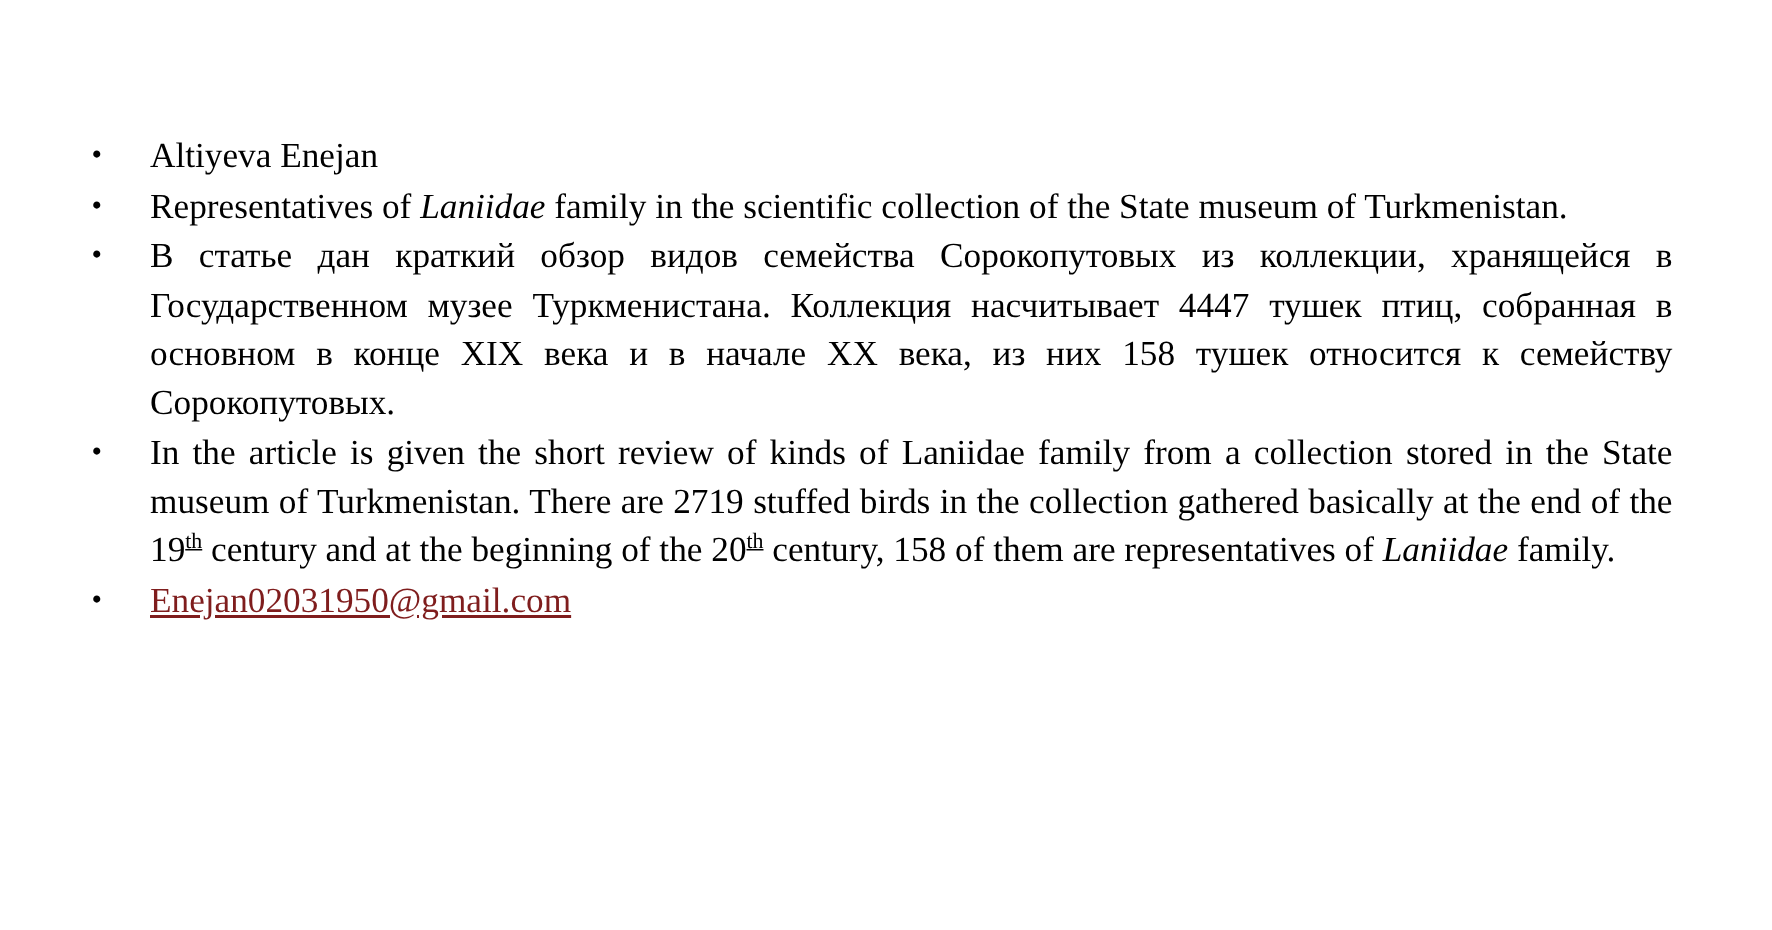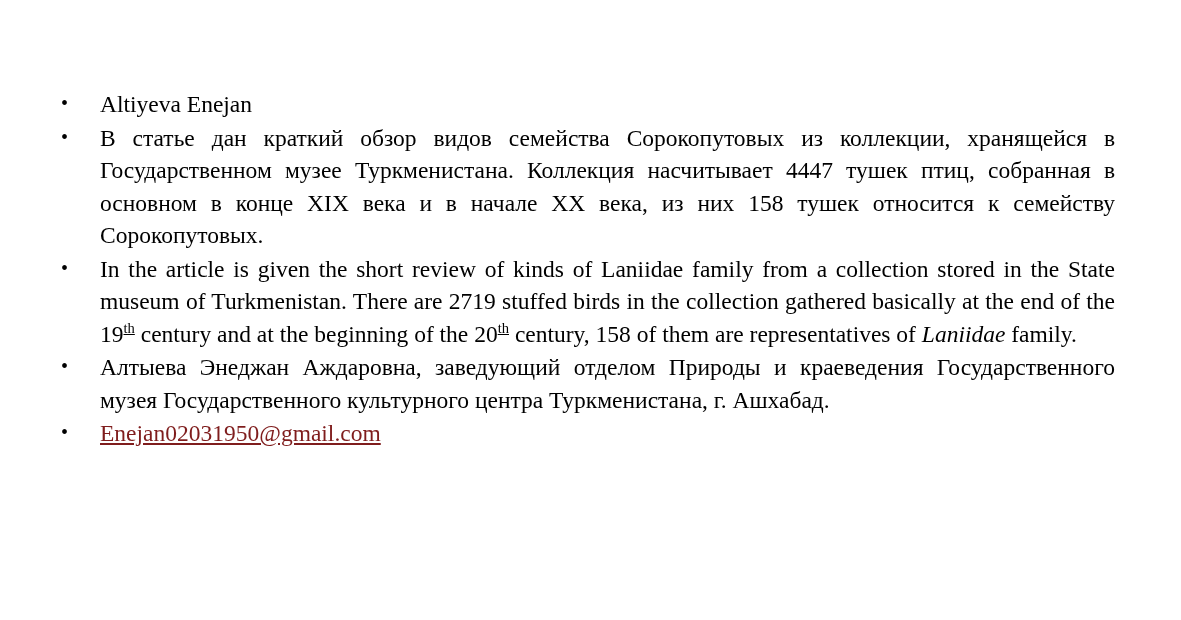--- a/index.html
+++ b/index.html
@@ -65,31 +65,31 @@
 </head>
 <body>
 
 <div class="page">
   <ul class="bullets">
 
     <li>
       <span>Altiyeva Enejan</span>
     </li>
 
+    <li>
+      <span>Representatives of </span><span class="it">Laniidae</span><span> family in the scientific collection of the State museum of Turkmenistan.</span>
+    </li>
 
     <li>
       <span>В статье дан краткий обзор видов семейства Сорокопутовых из коллекции, хранящейся в Государственном музее Туркменистана. Коллекция насчитывает 4447 тушек птиц, собранная в основном в конце XIX века и в начале XX века, из них 158 тушек относится к семейству Сорокопутовых.</span>
     </li>
 
     <li>
       <span> In the article is given the short review of kinds of Laniidae family from a collection stored in the State museum of Turkmenistan. There are 2719 stuffed birds in the collection gathered basically at the end of the 19</span><sup>th</sup><span> century and at the beginning of the 20</span><sup>th</sup><span> century, 158 of them are representatives of </span><span class="it">Laniidae</span><span> family.</span>
     </li>
 
-    <li>
-      <span>Алтыева Энеджан Аждаровна, заведующий отделом Природы и краеведения Государственного музея Государственного культурного центра Туркменистана, г. Ашхабад.</span>
-    </li>
 
     <li class="nowrapjust">
       <a class="maillink" href="#">Enejan02031950@gmail.com</a>
     </li>
 
   </ul>
 </div>
 
 </body></html>

